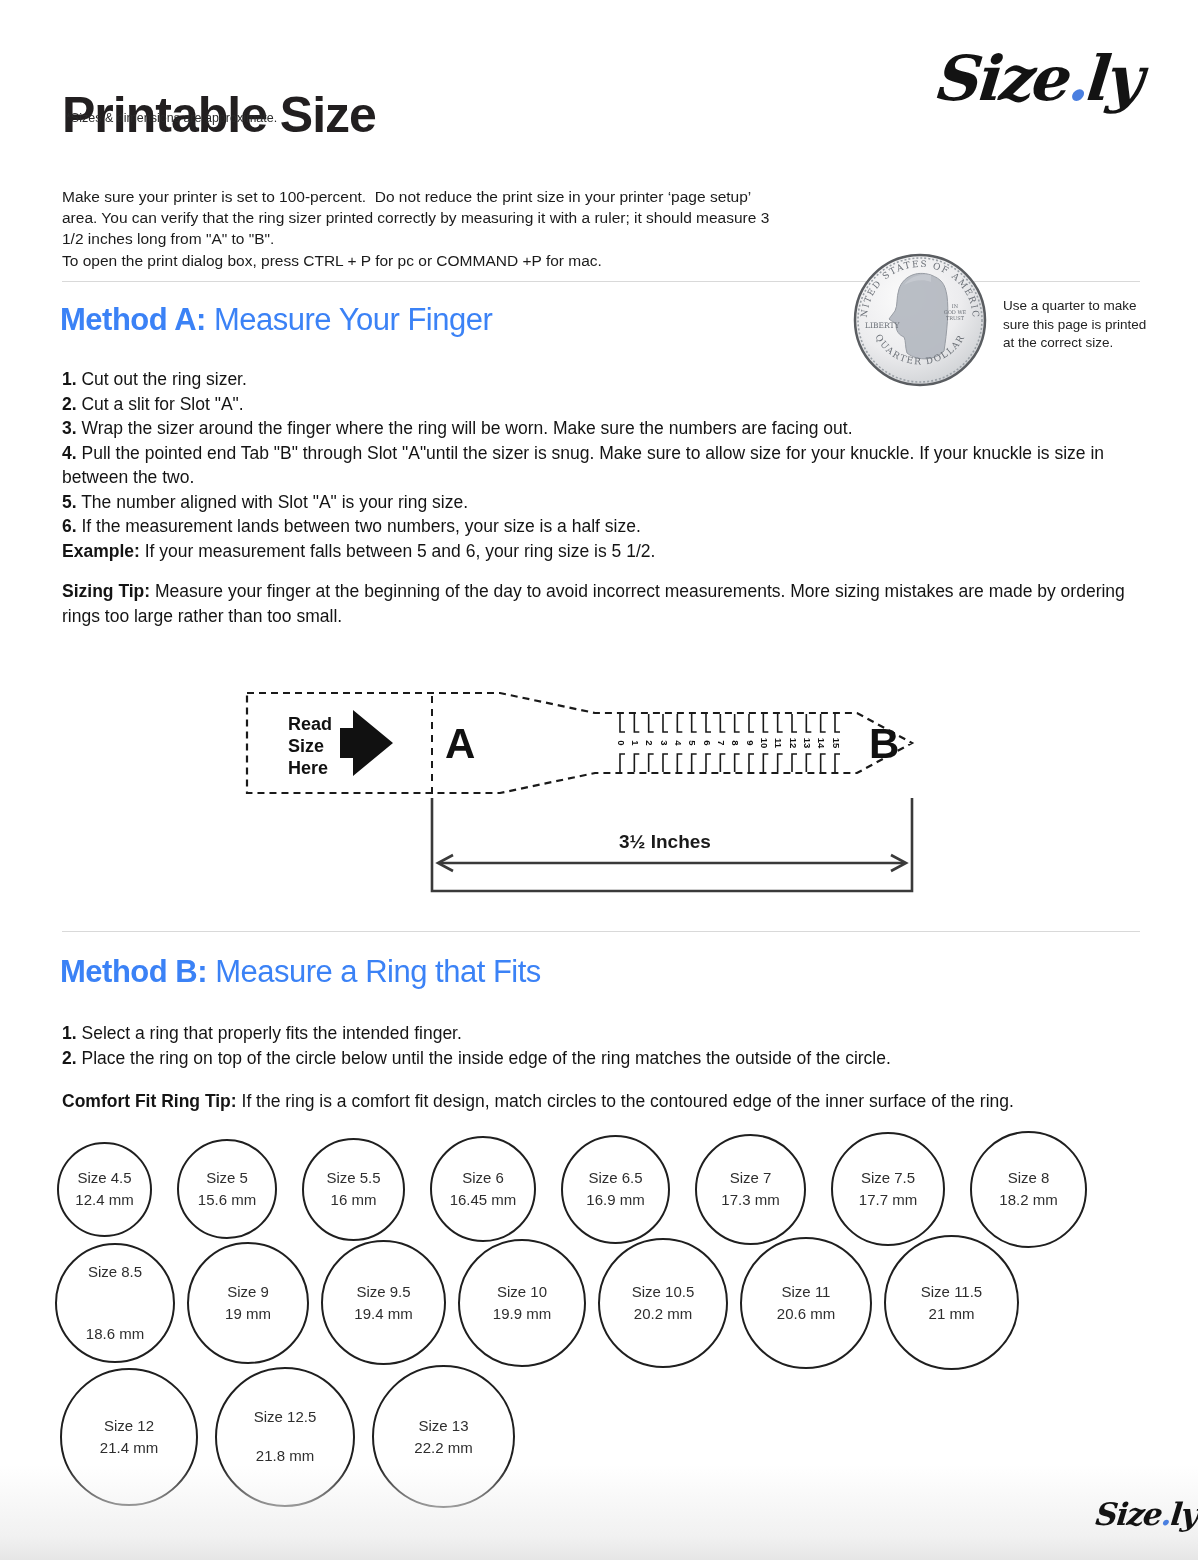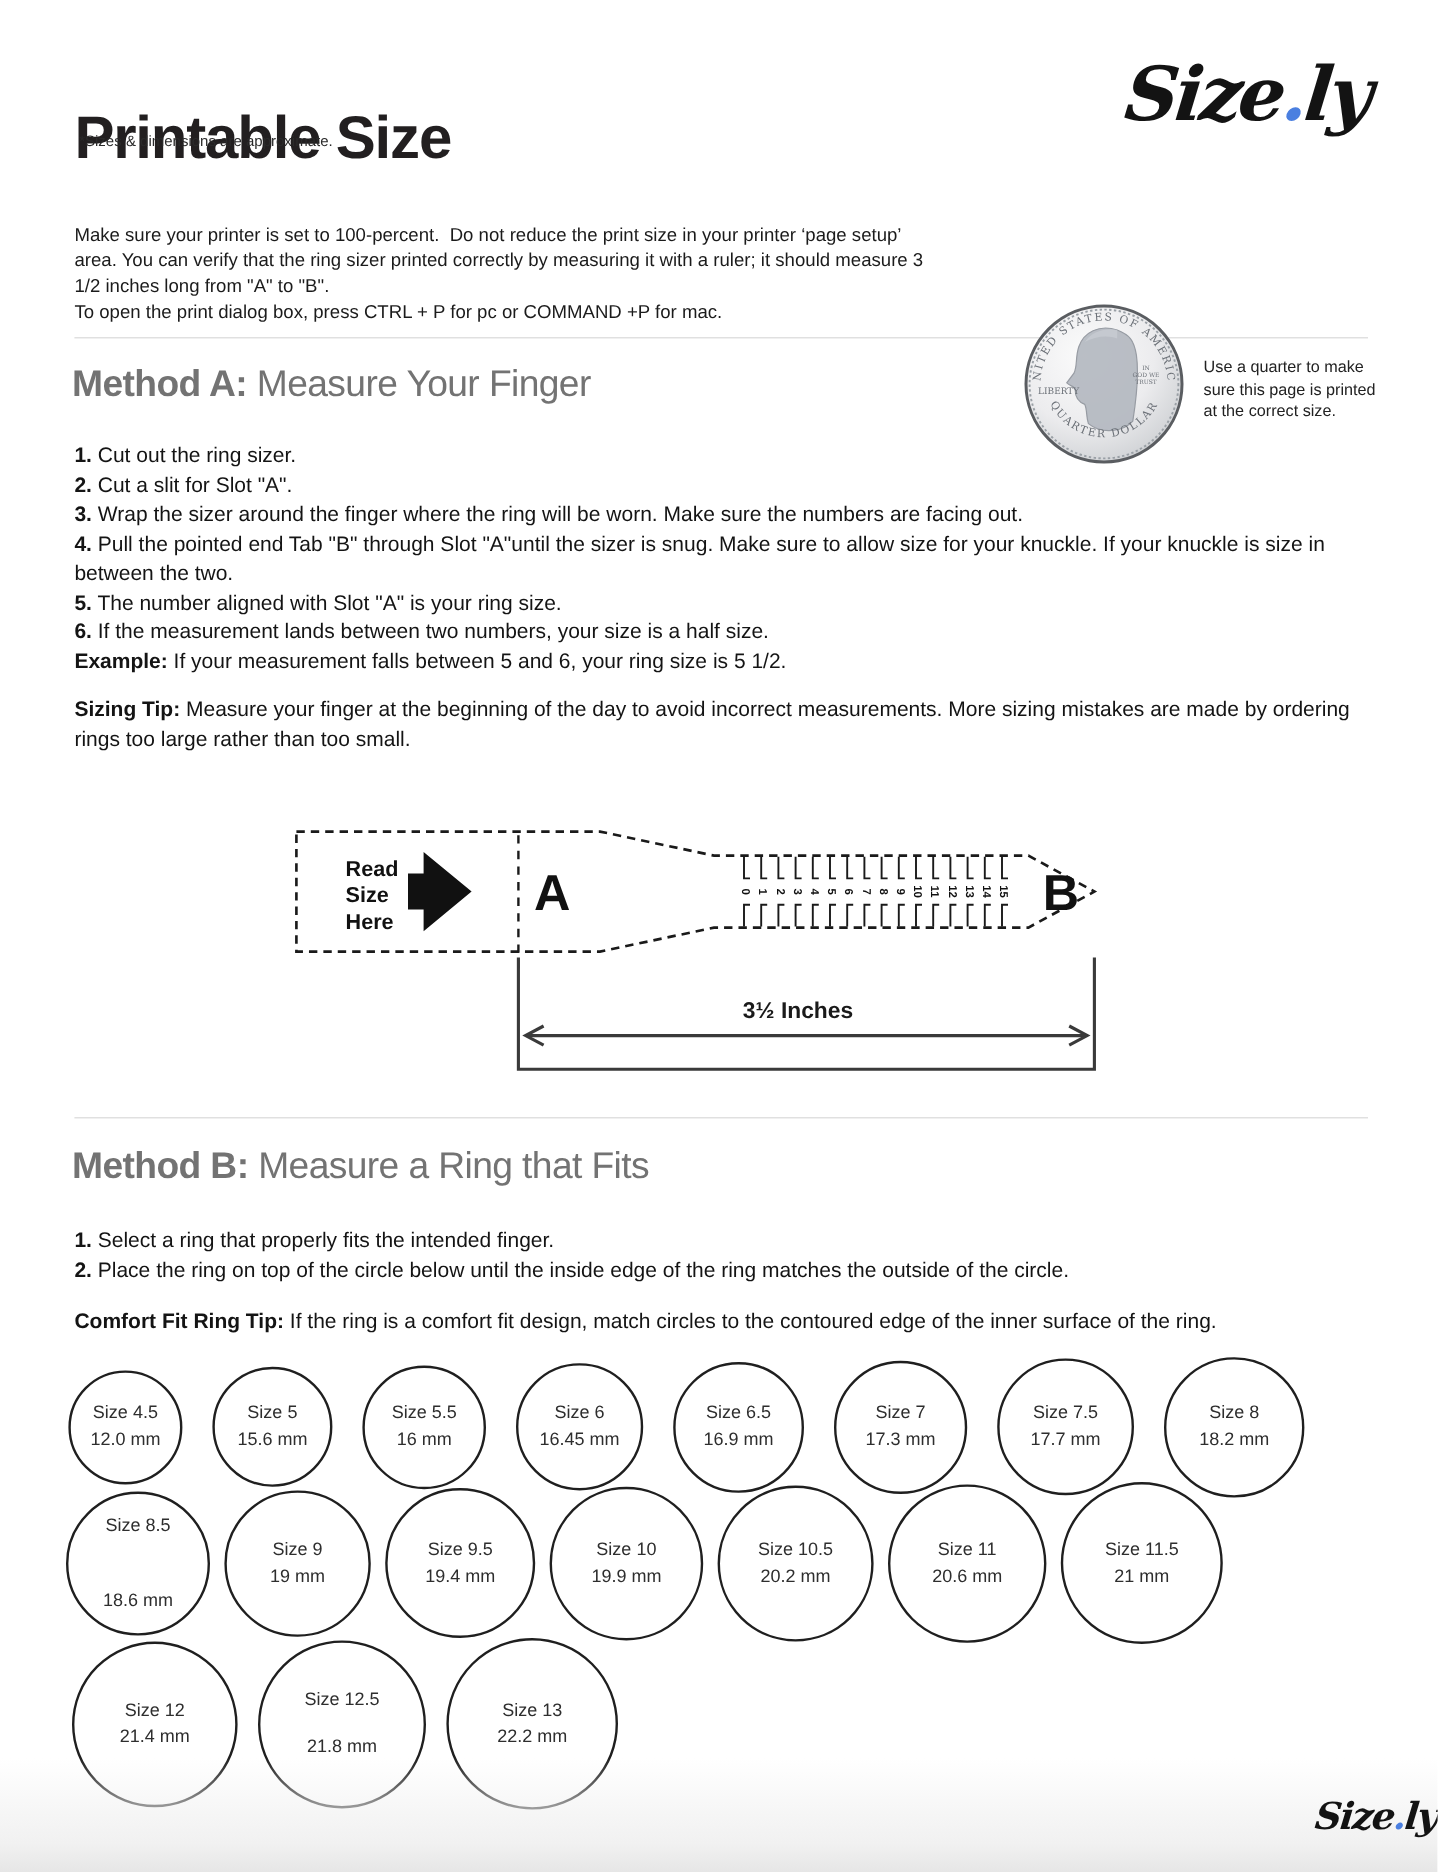--- a/index.html
+++ b/index.html
@@ -17,21 +17,21 @@
   .brand .dot{color:#4a7fe0;}
   
   .intro{left:62px;top:186px;width:722px;font-size:15.5px;line-height:1.37;color:#1b1b1b;white-space:pre-wrap;}
   .divider{height:1px;background:#d9d9d9;}
   .divider-1{left:62px;top:281px;width:1078px;}
   .divider-2{left:62px;top:931px;width:1078px;}
   
   .quarter{left:852px;top:252px;width:136px;height:136px;}
   .quarter-note{left:1003px;top:297px;width:158px;font-size:13.5px;line-height:1.38;color:#222;}
   
-  .section-h{font-size:31px;letter-spacing:-0.5px;color:#737373;}
+  .section-h{font-size:31px;letter-spacing:-0.5px;color:#3b82f6;}
   .section-h b{font-weight:bold;}
   .h-a{left:60px;top:302px;}
   .h-b{left:60px;top:954px;}
   
   .steps{font-size:17.5px;line-height:1.4;color:#141414;}
   .steps-a{left:62px;top:367px;width:1062px;}
   .steps-b{left:62px;top:1021px;width:1090px;}
   .step b{font-weight:bold;}
   .tip{font-size:17.5px;line-height:1.4;color:#141414;}
   .tip b{font-weight:bold;}
@@ -172,21 +172,21 @@
 <h2 class="abs section-h h-b" style="margin:0;font-weight:normal;"><b>Method B:</b><span> Measure a Ring that Fits</span></h2>
 <div class="abs steps steps-b">
     <div class="step"><b>1.</b><span> Select a ring that properly fits the intended finger.</span></div>
     <div class="step"><b>2.</b><span> Place the ring on top of the circle below until the inside edge of the ring matches the outside of the circle.</span></div>
   </div>
 <div class="abs tip tip-b"><b>Comfort Fit Ring Tip:</b><span> If the ring is a comfort fit design, match circles to the contoured edge of the inner surface of the ring.</span></div>
 
 <div class="ring-row row-1">
     <div class="ring-circle" style="height: 95px; width: 95px;">
       <div>Size 4.5</div>
-      <div>12.0 mm</div>
+      <div>12.4 mm</div>
     </div>
     <div class="ring-circle" style="height: 100px; width: 100px;">
       <div>Size 5</div>
       <div>15.6 mm</div>
     </div>
     <div class="ring-circle" style="height: 103px; width: 103px;">
       <div>Size 5.5</div>
       <div>16 mm</div>
     </div>
     <div class="ring-circle" style="height: 106px; width: 106px;">

